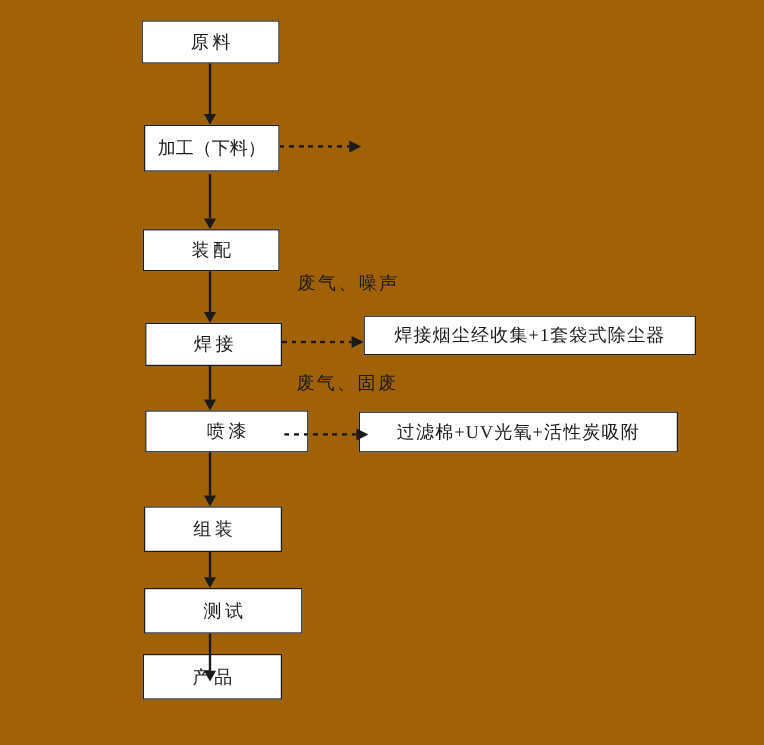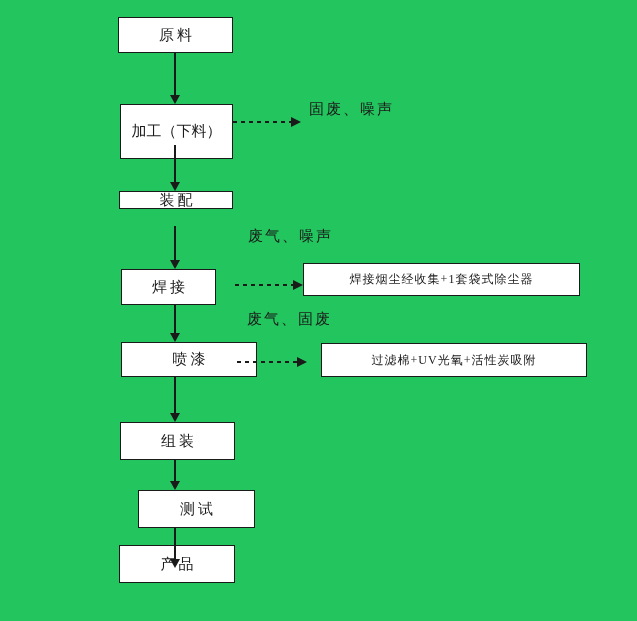--- a/index.html
+++ b/index.html
@@ -1,31 +1,31 @@
 <!DOCTYPE html>
 <html><head>
 <meta charset="utf-8">
 <style>
   html,body{margin:0;padding:0;background:#ffffff;}
   #canvas{
-    position:relative;width:637px;height:621px;background:#22c55e;
+    position:relative;width:637px;height:621px;background:#a16207;
     font-family:"Liberation Serif","DejaVu Serif",serif;
     color:#1a1a1a;overflow:hidden;
   }
   .pbox{
     position:absolute;box-sizing:border-box;
     border:1.5px solid #1a1a1a;background:#ffffff;
     display:flex;align-items:center;justify-content:center;
     font-size:15px;letter-spacing:3px;text-indent:3px;white-space:nowrap;
   }
   .tbox{
     position:absolute;box-sizing:border-box;
     border:1.5px solid #1a1a1a;background:#ffffff;
     display:flex;align-items:center;justify-content:center;
-    font-size:12px;letter-spacing:1px;white-space:nowrap;
+    font-size:15px;letter-spacing:1px;white-space:nowrap;
   }
   .flabel{
     position:absolute;font-size:15px;letter-spacing:2px;white-space:nowrap;
   }
   .varrow{
     position:absolute;left:174px;width:1.5px;background:#1a1a1a;
   }
   .varrow::after{
     content:"";position:absolute;left:50%;bottom:-9px;transform:translateX(-50%);
     width:0;height:0;
@@ -43,39 +43,38 @@
     border-left:10px solid #1a1a1a;
   }
 </style>
 </head>
 <body>
 
 <div id="canvas">
 
   <div class="pbox" style="left:118px;top:17px;width:115px;height:36px">原料</div>
 
-  <div class="pbox" style="left:120px;top:104px;width:113px;height:55px;letter-spacing:0;text-indent:0">加工（下料）</div>
+  <div class="pbox" style="left:120px;top:104px;width:113px;height:39px;letter-spacing:0;text-indent:0">加工（下料）</div>
 
-  <div class="pbox" style="left:119px;top:191px;width:114px;height:18px">装配</div>
+  <div class="pbox" style="left:119px;top:191px;width:114px;height:35px">装配</div>
 
-  <div class="pbox" style="left:121px;top:269px;width:95px;height:36px">焊接</div>
+  <div class="pbox" style="left:121px;top:269px;width:114px;height:36px">焊接</div>
 
   <div class="pbox" style="left:121px;top:342px;width:136px;height:35px">喷漆</div>
 
   <div class="pbox" style="left:120px;top:422px;width:115px;height:38px">组装</div>
 
-  <div class="pbox" style="left:138px;top:490px;width:117px;height:38px">测试</div>
+  <div class="pbox" style="left:120px;top:490px;width:132px;height:38px">测试</div>
 
   <div class="pbox" style="left:119px;top:545px;width:116px;height:38px">产品</div>
 
   <div class="tbox" style="left:303px;top:263px;width:277px;height:33px">焊接烟尘经收集+1套袋式除尘器</div>
 
-  <div class="tbox" style="left:321px;top:343px;width:266px;height:34px">过滤棉+UV光氧+活性炭吸附</div>
+  <div class="tbox" style="left:299px;top:343px;width:266px;height:34px">过滤棉+UV光氧+活性炭吸附</div>
 
-  <div class="flabel" style="left:309px;top:100px">固废、噪声</div>
 
   <div class="flabel" style="left:247px;top:310px">废气、固废</div>
 
   <div class="flabel" style="left:248px;top:227px">废气、噪声</div>
 
   <div class="varrow" style="top:53px;height:42px"></div>
   <div class="varrow" style="top:145px;height:37px"></div>
   <div class="varrow" style="top:226px;height:34px"></div>
   <div class="varrow" style="top:305px;height:28px"></div>
   <div class="varrow" style="top:377px;height:36px"></div>

